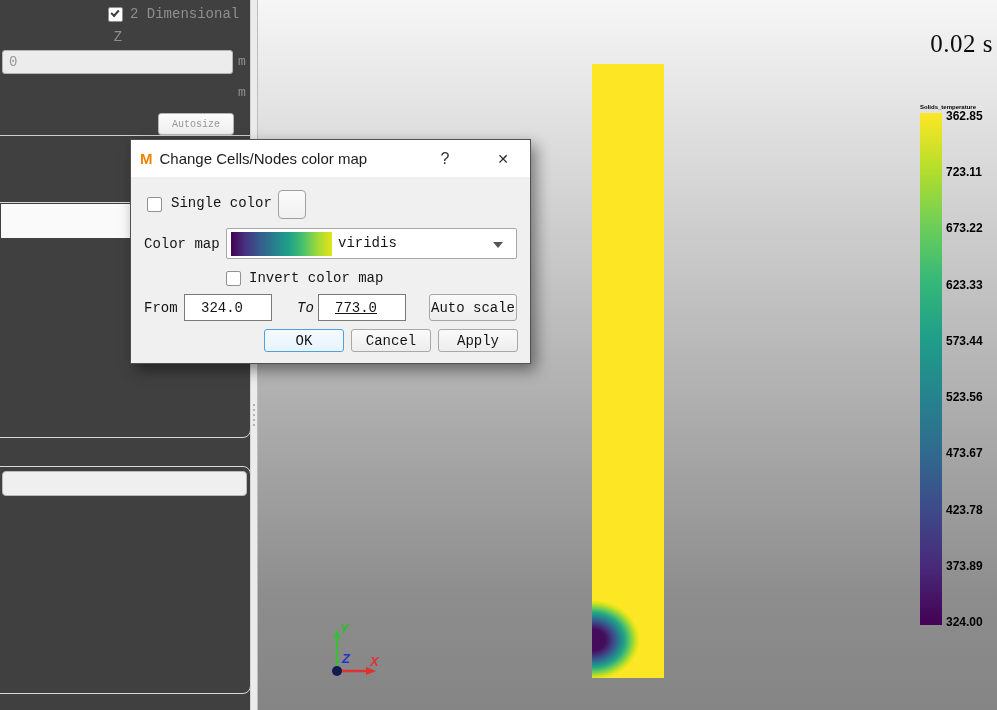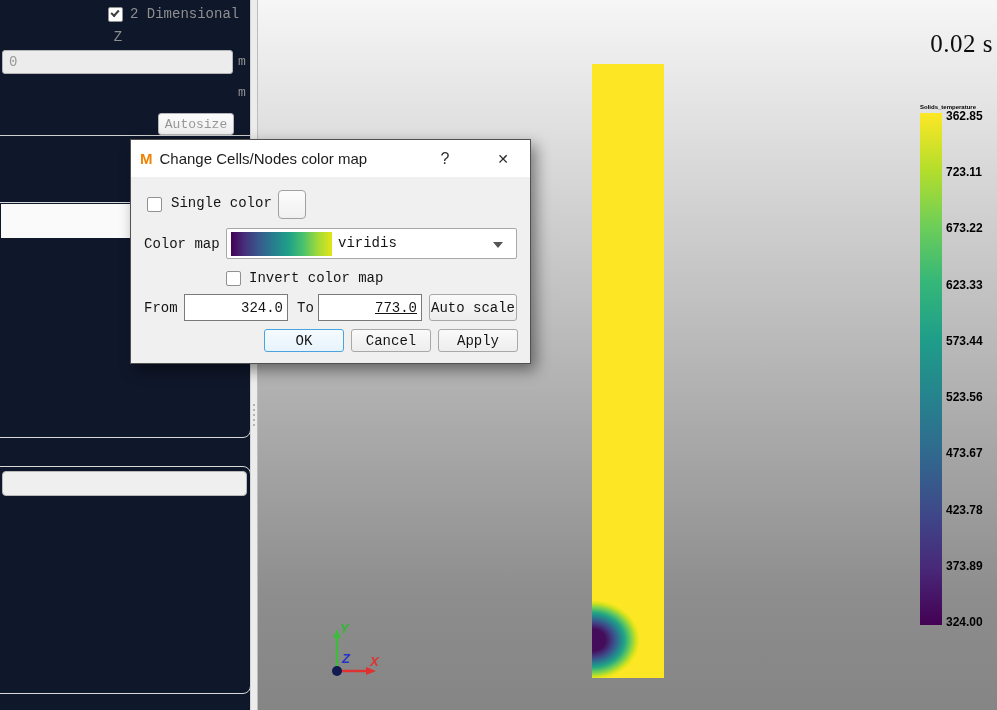--- a/index.html
+++ b/index.html
@@ -1,32 +1,32 @@
 <!DOCTYPE html>
 <html><head>
 <meta charset="utf-8">
 <style>
   * { margin:0; padding:0; box-sizing:border-box; }
   html,body { width:997px; height:710px; overflow:hidden; background:#fff;
               font-family:"Liberation Mono","DejaVu Sans Mono",monospace; }
   .abs { position:absolute; }
 
   
-  #left-panel { position:absolute; left:0; top:0; width:250px; height:710px; background:#0f172a; z-index:1; }
+  #left-panel { position:absolute; left:0; top:0; width:250px; height:710px; background:#404040; z-index:1; }
   .panel-text { color:#8f8f8f; font-size:14px; }
   .cb { position:absolute; width:15px; height:15px; background:#fff; border:1px solid #919191; border-radius:2px; }
   .cb .checkmark { position:absolute; left:2px; top:2px; width:8px; height:5px;
                    border-left:2px solid #3f3f3f; border-bottom:2px solid #3f3f3f; transform:rotate(-48deg); }
   .panel-input { position:absolute; left:2px; width:231px; height:24px; background:#ececec;
                  border:1px solid #b5b5b5; border-radius:3px; color:#979797; font-size:14px;
                  font-family:inherit; padding:0 6px; }
   .unit { position:absolute; left:238px; color:#8f8f8f; font-size:13px; }
   #autosize-btn { position:absolute; left:158px; top:113px; width:76px; height:22px;
                   background:linear-gradient(#fbfbfb,#efefef); border:1px solid #b5b5b5; border-radius:3px;
-                  color:#979797; font-size:13px; font-family:inherit; }
+                  color:#979797; font-size:10px; font-family:inherit; }
   .hline1 { position:absolute; left:0; top:135px; width:250px; height:1px; background:#cfcfcf; }
   .groupbox { position:absolute; left:-10px; width:261px; border:1px solid #d8d8d8; border-radius:0 8px 8px 0; }
   #groupbox-top { top:202px; height:236px; }
   #groupbox-top .band { position:absolute; left:10px; top:1px; width:250px; height:34px; background:#fafafa; }
   #groupbox-bottom { top:466px; height:228px; }
   #empty-field { position:absolute; left:2px; top:471px; width:245px; height:25px; background:#efefef;
                  border:1px solid #b9b9b9; border-radius:4px; font-family:inherit; }
 
   
   #splitter { position:absolute; left:250px; top:0; width:8px; height:710px; background:#ececec;
@@ -75,22 +75,22 @@
   #color-swatch { position:absolute; left:147px; top:50px; width:28px; height:29px;
                   background:linear-gradient(#fcfcfc,#f0f0f0); border:1px solid #a0a0a0; border-radius:4px; }
   #colormap-combo { position:absolute; left:95px; top:88px; width:291px; height:31px; background:#fff;
                     border:1px solid #a8a8a8; border-radius:2px; }
   #combo-gradient { position:absolute; left:4px; top:3px; width:101px; height:24px;
                     background:linear-gradient(90deg,#440154,#46327e,#365c8d,#277f8e,#1fa187,#4ac16d,#a0da39,#e2e418); }
   #combo-value { position:absolute; left:111px; top:6px; }
   #combo-arrow { position:absolute; right:13px; top:13px; width:0; height:0;
                  border-left:5px solid transparent; border-right:5px solid transparent; border-top:6px solid #555; }
   #invert-cb { left:95px; top:131px; }
-  .dlg-input { position:absolute; height:27px; width:104px; background:#fff; border:1px solid #7a7a7a;
-               font-family:inherit; font-size:14px; color:#141414; padding:0 4px;text-align:right; }
+  .dlg-input { position:absolute; height:27px; width:88px; background:#fff; border:1px solid #7a7a7a;
+               font-family:inherit; font-size:14px; color:#141414; padding:0 16px; }
   #from-input { left:53px; top:154px; }
   #to-input { left:187px; top:154px;text-decoration:underline; }
   #autoscale-btn { position:absolute; left:298px; top:154px; width:88px; height:27px;
                    background:linear-gradient(#fafafa,#ededed); border:1px solid #a8a8a8; border-radius:3px;
                    font-family:inherit; font-size:14px; color:#141414; }
   .dlg-btn { position:absolute; top:189px; width:80px; height:23px; border-radius:3px;
              background:linear-gradient(#fafafa,#ededed); border:1px solid #a8a8a8;
              font-family:inherit; font-size:14px; color:#141414; }
   #ok-btn { left:133px; border:1px solid #4aa3df; background:linear-gradient(#f5fbff,#e7f3fc); }
   #cancel-btn { left:220px; }
@@ -183,20 +183,20 @@
     <span id="combo-gradient"></span>
     <span id="combo-value">viridis</span>
     <span id="combo-arrow"></span>
   </div>
 
   <span class="cb" id="invert-cb"></span>
   <span class="dlg-label" style="left:118px; top:130px;">Invert color map</span>
 
   <span class="dlg-label" style="left:13px; top:160px;">From</span>
   <input class="dlg-input" id="from-input" value="324.0" style="">
-  <span class="dlg-label" style="left:166px; top:160px;">To</span>
+  <span class="dlg-label" style="left:166px; top:160px;font-style:italic;">To</span>
   <input class="dlg-input" id="to-input" value="773.0" style="">
   <button id="autoscale-btn">Auto scale</button>
 
   <button class="dlg-btn" id="ok-btn">OK</button>
   <button class="dlg-btn" id="cancel-btn">Cancel</button>
   <button class="dlg-btn" id="apply-btn">Apply</button>
 </div>
 
 </body></html>

